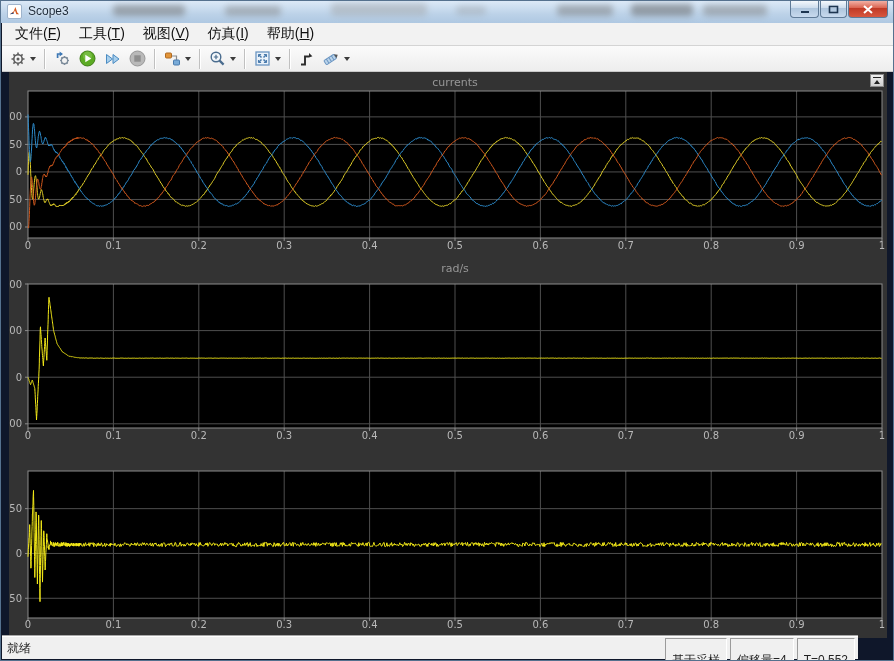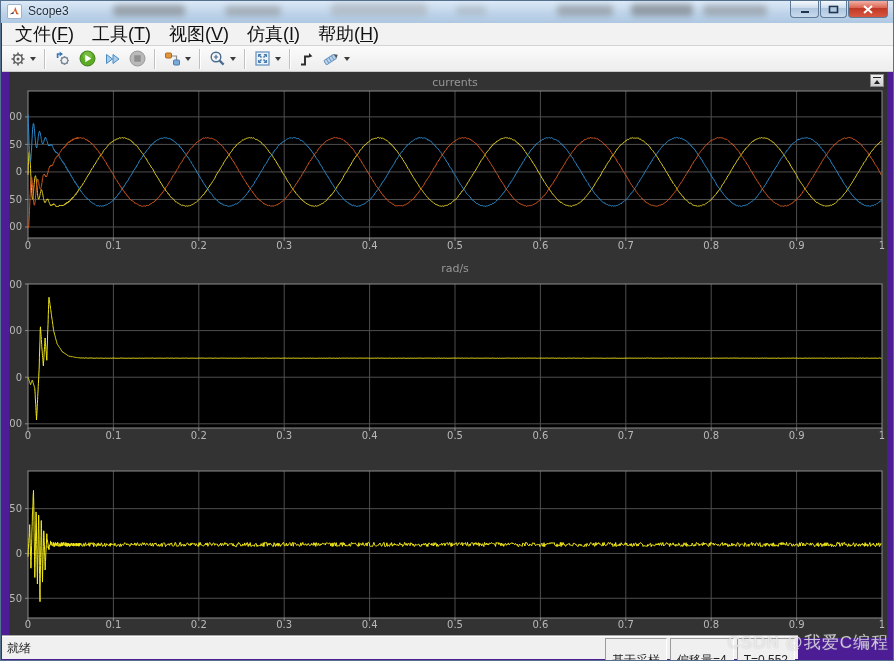--- a/index.html
+++ b/index.html
@@ -1,37 +1,37 @@
 <!DOCTYPE html>
 <html><head>
 <meta charset="utf-8">
 <style>
   html,body{margin:0;padding:0;background:#fff;font-family:"Liberation Sans","DejaVu Sans",sans-serif;}
-  #window{position:relative;width:894px;height:661px;background:#4c1d95;border:1px solid #55718E;box-sizing:border-box;overflow:hidden;}
+  #window{position:relative;width:894px;height:661px;background:#0f172a;border:1px solid #55718E;box-sizing:border-box;overflow:hidden;}
 
   
   #titlebar{position:absolute;left:0;top:0;width:100%;height:22px;
     background:linear-gradient(#DCE9F7,#BCD2E8 60%,#AFC8E2);overflow:hidden;}
   .glass-blob{position:absolute;border-radius:4px;filter:blur(3px);}
   #titlebar .app-icon{position:absolute;left:6px;top:3px;width:15px;height:15px;background:#fff;
     border:1px solid #9FB4CC;border-radius:2px;box-sizing:border-box;}
   #titlebar .app-icon svg{display:block;margin:1px auto 0;}
   #title-text{position:absolute;left:27px;top:3px;font-size:12px;color:#1d2a38;text-shadow:0 0 3px rgba(255,255,255,.9);}
   #win-buttons{position:absolute;right:5px;top:0;display:flex;}
   .winbtn{height:17px;border:1px solid #5F7A96;border-top:none;box-sizing:border-box;
     display:flex;align-items:center;justify-content:center;
     background:linear-gradient(#F4F8FC,#CBDBEC 45%,#AEC5DD 46%,#C8DAEE);border-radius:0 0 4px 4px;margin-left:1px;}
   .winbtn.min{width:29px;border-bottom-left-radius:4px;}
   .winbtn.max{width:27px;}
   .winbtn.close{width:40px;background:linear-gradient(#F2B0A4,#D9604C 45%,#C03A26 46%,#D8573F);}
 
   
   #menubar{position:absolute;left:1px;top:22px;width:892px;height:23px;background:#F2F2F2;
     border-bottom:1px solid #D4D4D4;display:flex;align-items:center;padding-left:4px;box-sizing:border-box;}
-  .menu-item{font-size:18px;color:#111;padding:3px 9px;cursor:default;}
+  .menu-item{font-size:14px;color:#111;padding:3px 9px;cursor:default;}
   .menu-key{text-decoration:underline;}
 
   
   #toolbar{position:absolute;left:1px;top:45px;width:892px;height:26px;
     background:linear-gradient(#FBFBFB,#EDEDED);border-bottom:1px solid #C9C9C9;
     display:flex;align-items:center;padding-left:4px;box-sizing:border-box;}
   .tbtn{display:flex;align-items:center;padding:2px 3px;margin:0 1px;border-radius:2px;}
   .caret{width:0;height:0;border-left:3px solid transparent;border-right:3px solid transparent;
     border-top:4px solid #3c3c3c;margin-left:4px;}
   .tsep{width:1px;height:20px;background:#C0C0C0;border-right:1px solid #FFF;margin:0 4px;}
@@ -41,21 +41,21 @@
   #canvas svg{position:absolute;left:0;}
   .ticklabel{font-family:"DejaVu Sans",sans-serif;font-size:10px;fill:#b9b9b9;}
   .plottitle{font-family:"DejaVu Sans",sans-serif;font-size:11px;fill:#979797;}
   #corner-btn{position:absolute;right:3px;top:2px;width:14px;height:13px;background:linear-gradient(#EFEFEF,#CFCFCF);
     border:1px solid #8A8A8A;box-sizing:border-box;display:flex;align-items:center;justify-content:center;}
   #corner-btn .bar{position:absolute;top:2px;left:2px;right:2px;height:1px;background:#222;}
   #corner-btn .tri{width:0;height:0;border-left:3px solid transparent;border-right:3px solid transparent;
     border-bottom:4px solid #222;margin-top:2px;}
 
   
-  #statusbar{position:absolute;left:1px;bottom:1px;width:796px;height:22px;background:#F0F0F0;
+  #statusbar{position:absolute;left:1px;bottom:1px;width:856px;height:22px;background:#F0F0F0;
     border-top:1px solid #FFFFFF;box-shadow:0 -1px 0 #A9A9A9;display:flex;align-items:center;font-size:12px;color:#222;}
   #status-ready{flex:1;padding-left:5px;}
   .status-cell{border:1px solid;border-color:#9B9B9B #FFF #FFF #9B9B9B;padding:13px 6px;margin-right:3px;
     height:16px;line-height:16px;background:#F0F0F0;white-space:nowrap;margin-top:24px;}
 
   
   #watermark{position:absolute;right:4px;bottom:6px;font-size:17px;letter-spacing:1px;
     color:rgba(238,238,238,0.78);z-index:40;text-shadow:0 0 2px rgba(120,120,120,.35);}
 </style>
 </head>
@@ -346,14 +346,13 @@
     </div>
   </div>
 
   <div id="statusbar">
     <span id="status-ready">就绪</span>
     <span class="status-cell">基于采样</span>
     <span class="status-cell">偏移量=4</span>
     <span class="status-cell">T=0.552</span>
   </div>
 
-  <div id="watermark">CSDN @我爱C编程</div>
 </div>
 
 </body></html>

